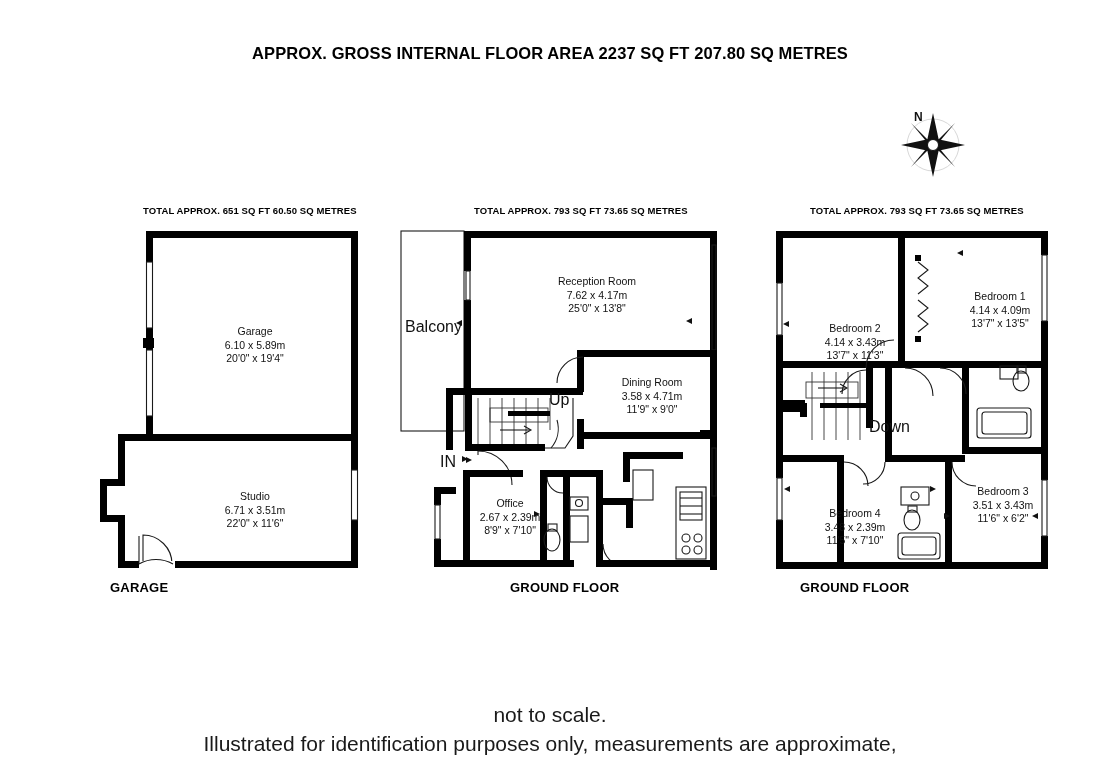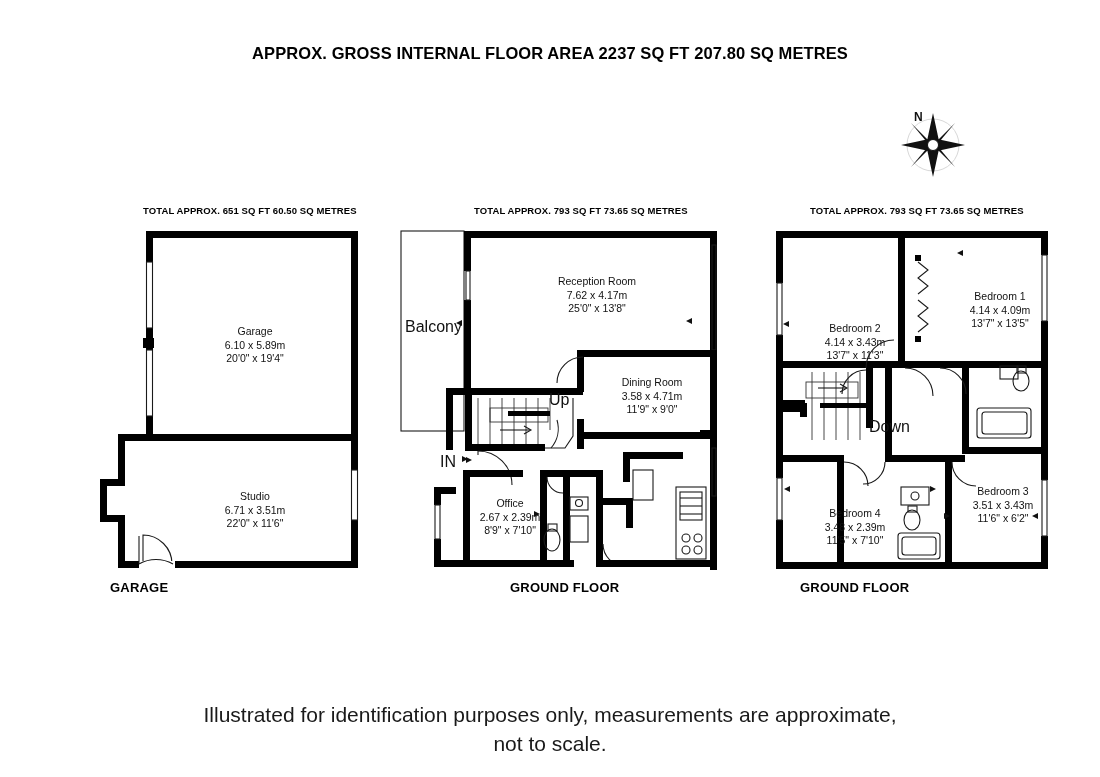--- a/index.html
+++ b/index.html
@@ -426,17 +426,17 @@
     <span class="rf">11'6" x 6'2"</span>
   </div>
 
   <div class="small-label" style="left:869px; top:418px;text-align:center;">Down</div>
 
   <div class="floor-label" style="left:800px; top:580px;">GROUND FLOOR</div>
 
   <div class="small-label" style="left:914px; top:110px; font-size:12px; font-weight:bold;">N</div>
 
   <div class="footer-note">
+    <div>not to scale.</div>
     <div>Illustrated for identification purposes only, measurements are approximate,</div>
-    <div>not to scale.</div>
   </div>
 
 </div>
 
 </body></html>

